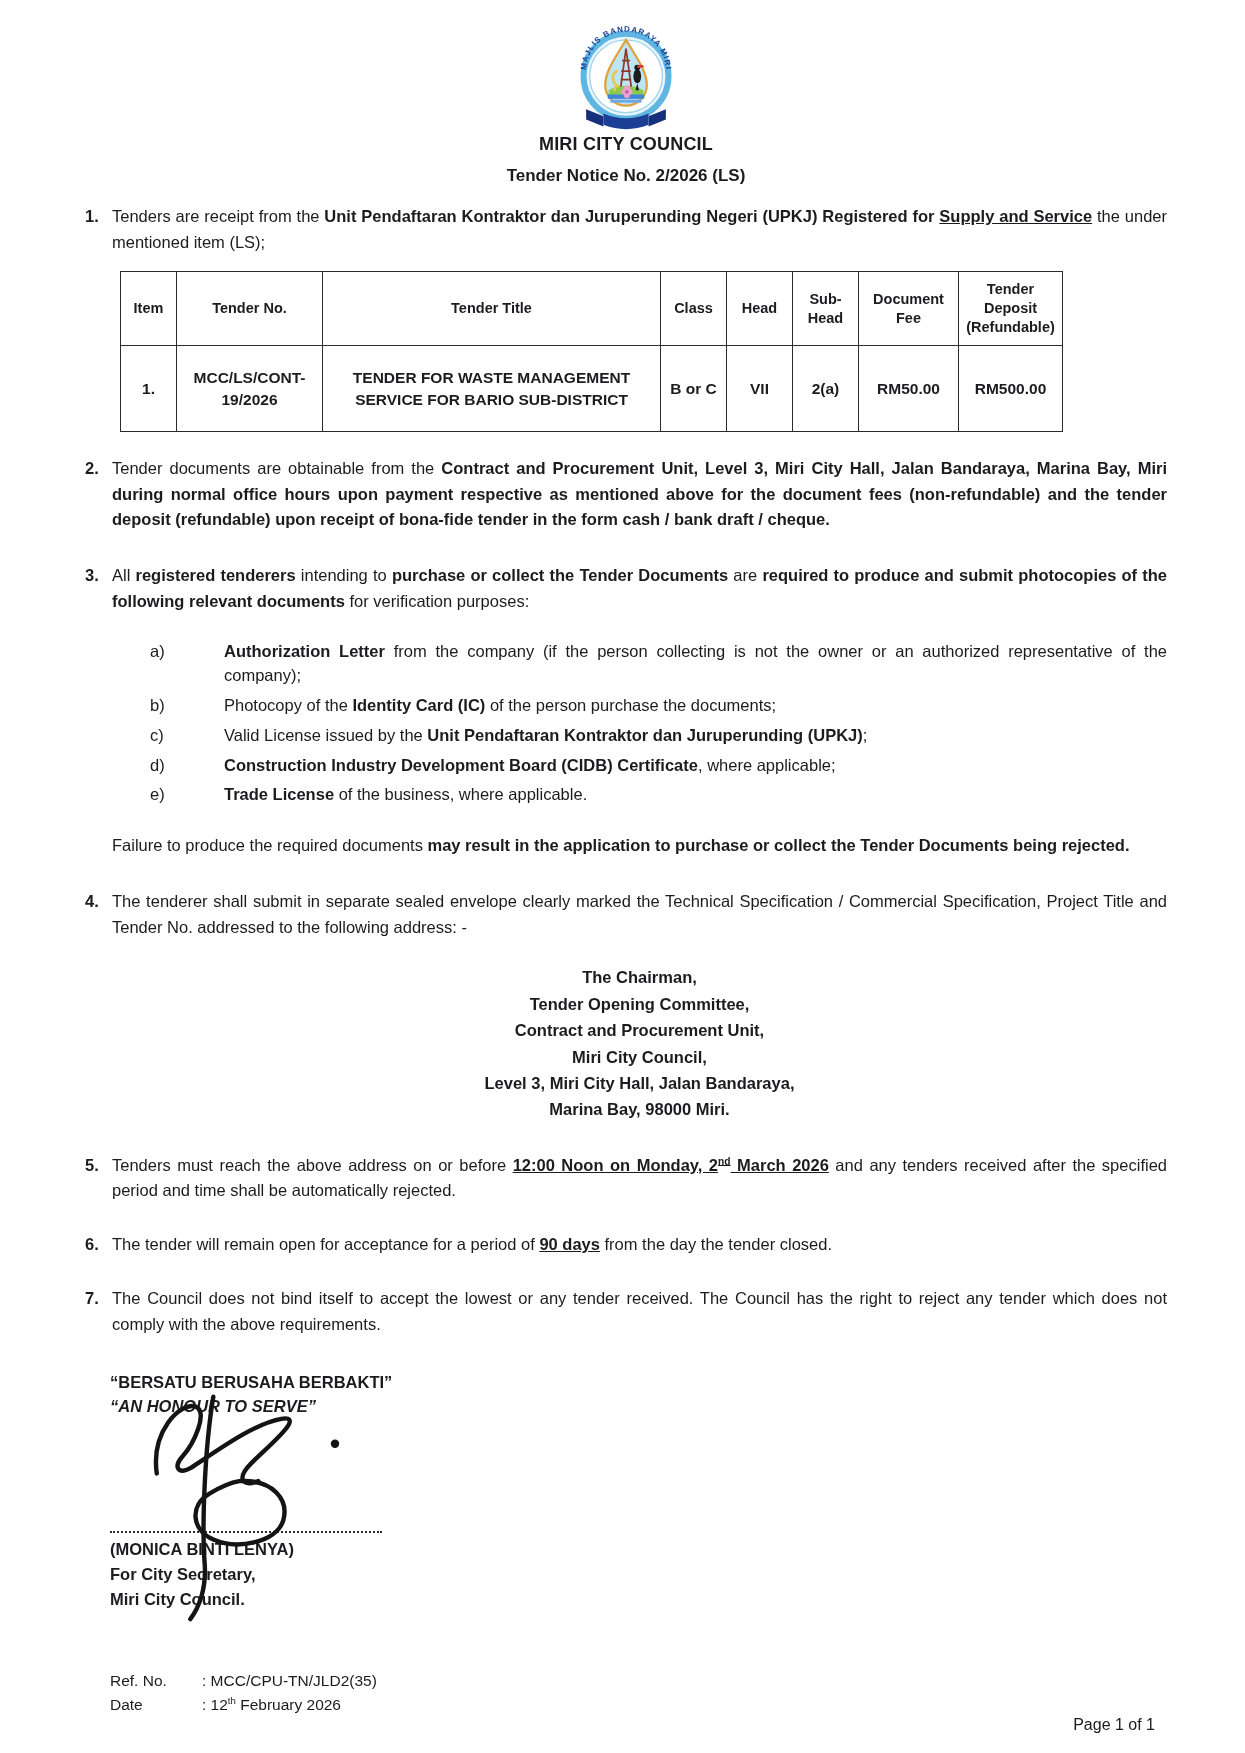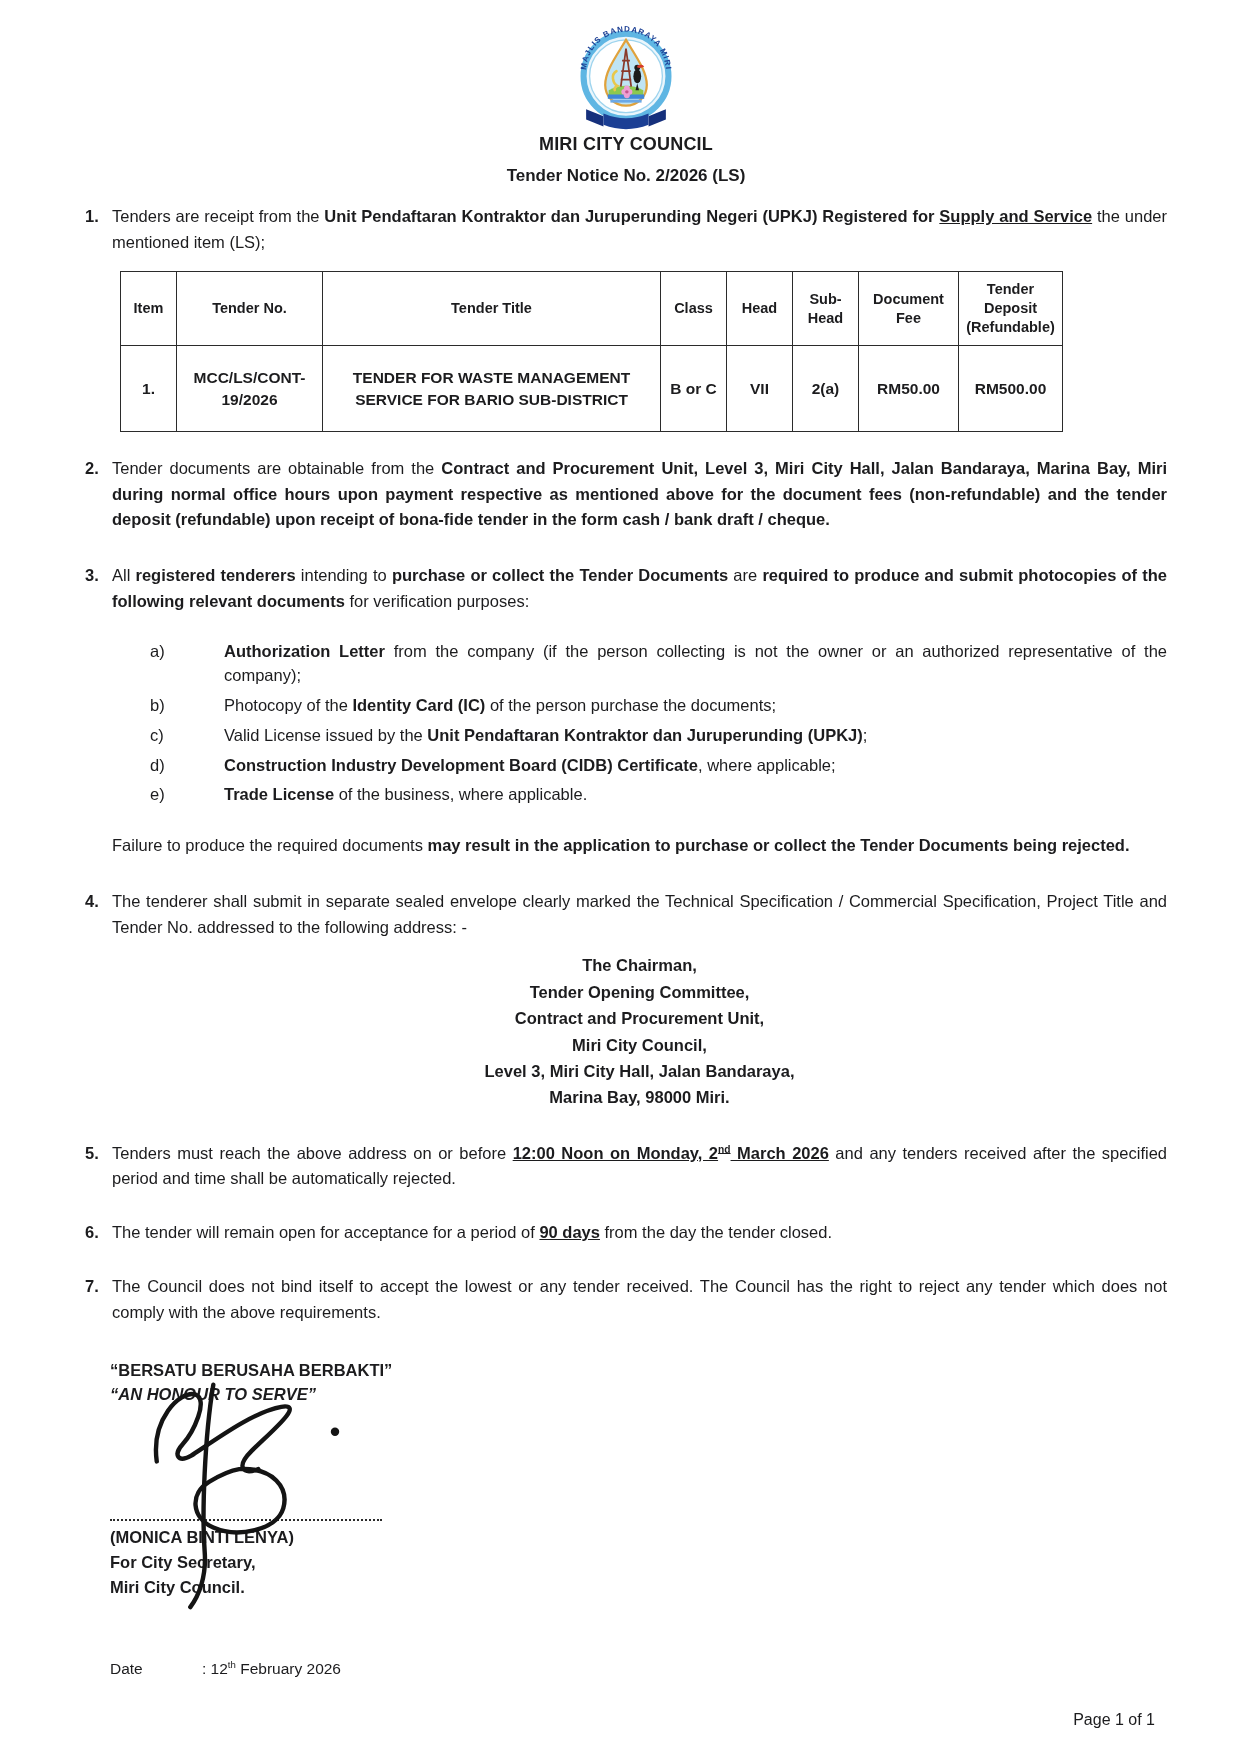--- a/index.html
+++ b/index.html
@@ -41,21 +41,21 @@
   td.cell-title { text-align:justify; padding:10px 12px; }
 
   
   .sublist { margin-top:24px; }
   .subitem { display:flex; margin-left:38px; margin-top:5px; line-height:1.5; }
   .subitem-label { width:30px; flex-shrink:0; }
   .subitem-body { flex:1; text-align:justify;margin-left:44px; }
   .note { margin-top:26px; text-align:justify; }
 
   
-  .address-block { margin-top:12px; text-align:center; font-weight:bold; line-height:1.6; font-size:16.5px; }
+  .address-block { margin-top:24px; text-align:center; font-weight:bold; line-height:1.6; font-size:16.5px; }
 
   
   .motto-block { margin:34px 0 0 25px; font-size:16.5px; line-height:1.45; }
   .sig-wrap { position:relative; margin-left:25px; }
   .sig-svg { position:absolute; left:18px; top:-30px; z-index:2; pointer-events:none; }
   .sig-space { height:112px; }
   .sig-line { width:272px; border-bottom:2.5px dotted #2b2b2b; margin-bottom:4px; }
   .sig-name { font-size:16.5px; font-weight:bold; line-height:1.5; }
 
   
@@ -249,20 +249,24 @@
     </svg>
     <div class="sig-space"></div>
     <div class="sig-line"></div>
     <div class="sig-name">(MONICA BINTI LENYA)</div>
     <div class="sig-name">For City Secretary,</div>
     <div class="sig-name">Miri City Council.</div>
   </div>
 
   <div class="ref-block">
     <div class="ref-row">
+      <div class="ref-label">Ref. No.</div>
+      <div>: MCC/CPU-TN/JLD2(35)</div>
+    </div>
+    <div class="ref-row">
       <div class="ref-label">Date</div>
       <div><span>: 12</span><sup>th</sup><span> February 2026</span></div>
     </div>
   </div>
 
   <div class="page-footer">Page 1 of 1</div>
 
 </div>
 
 </body></html>

